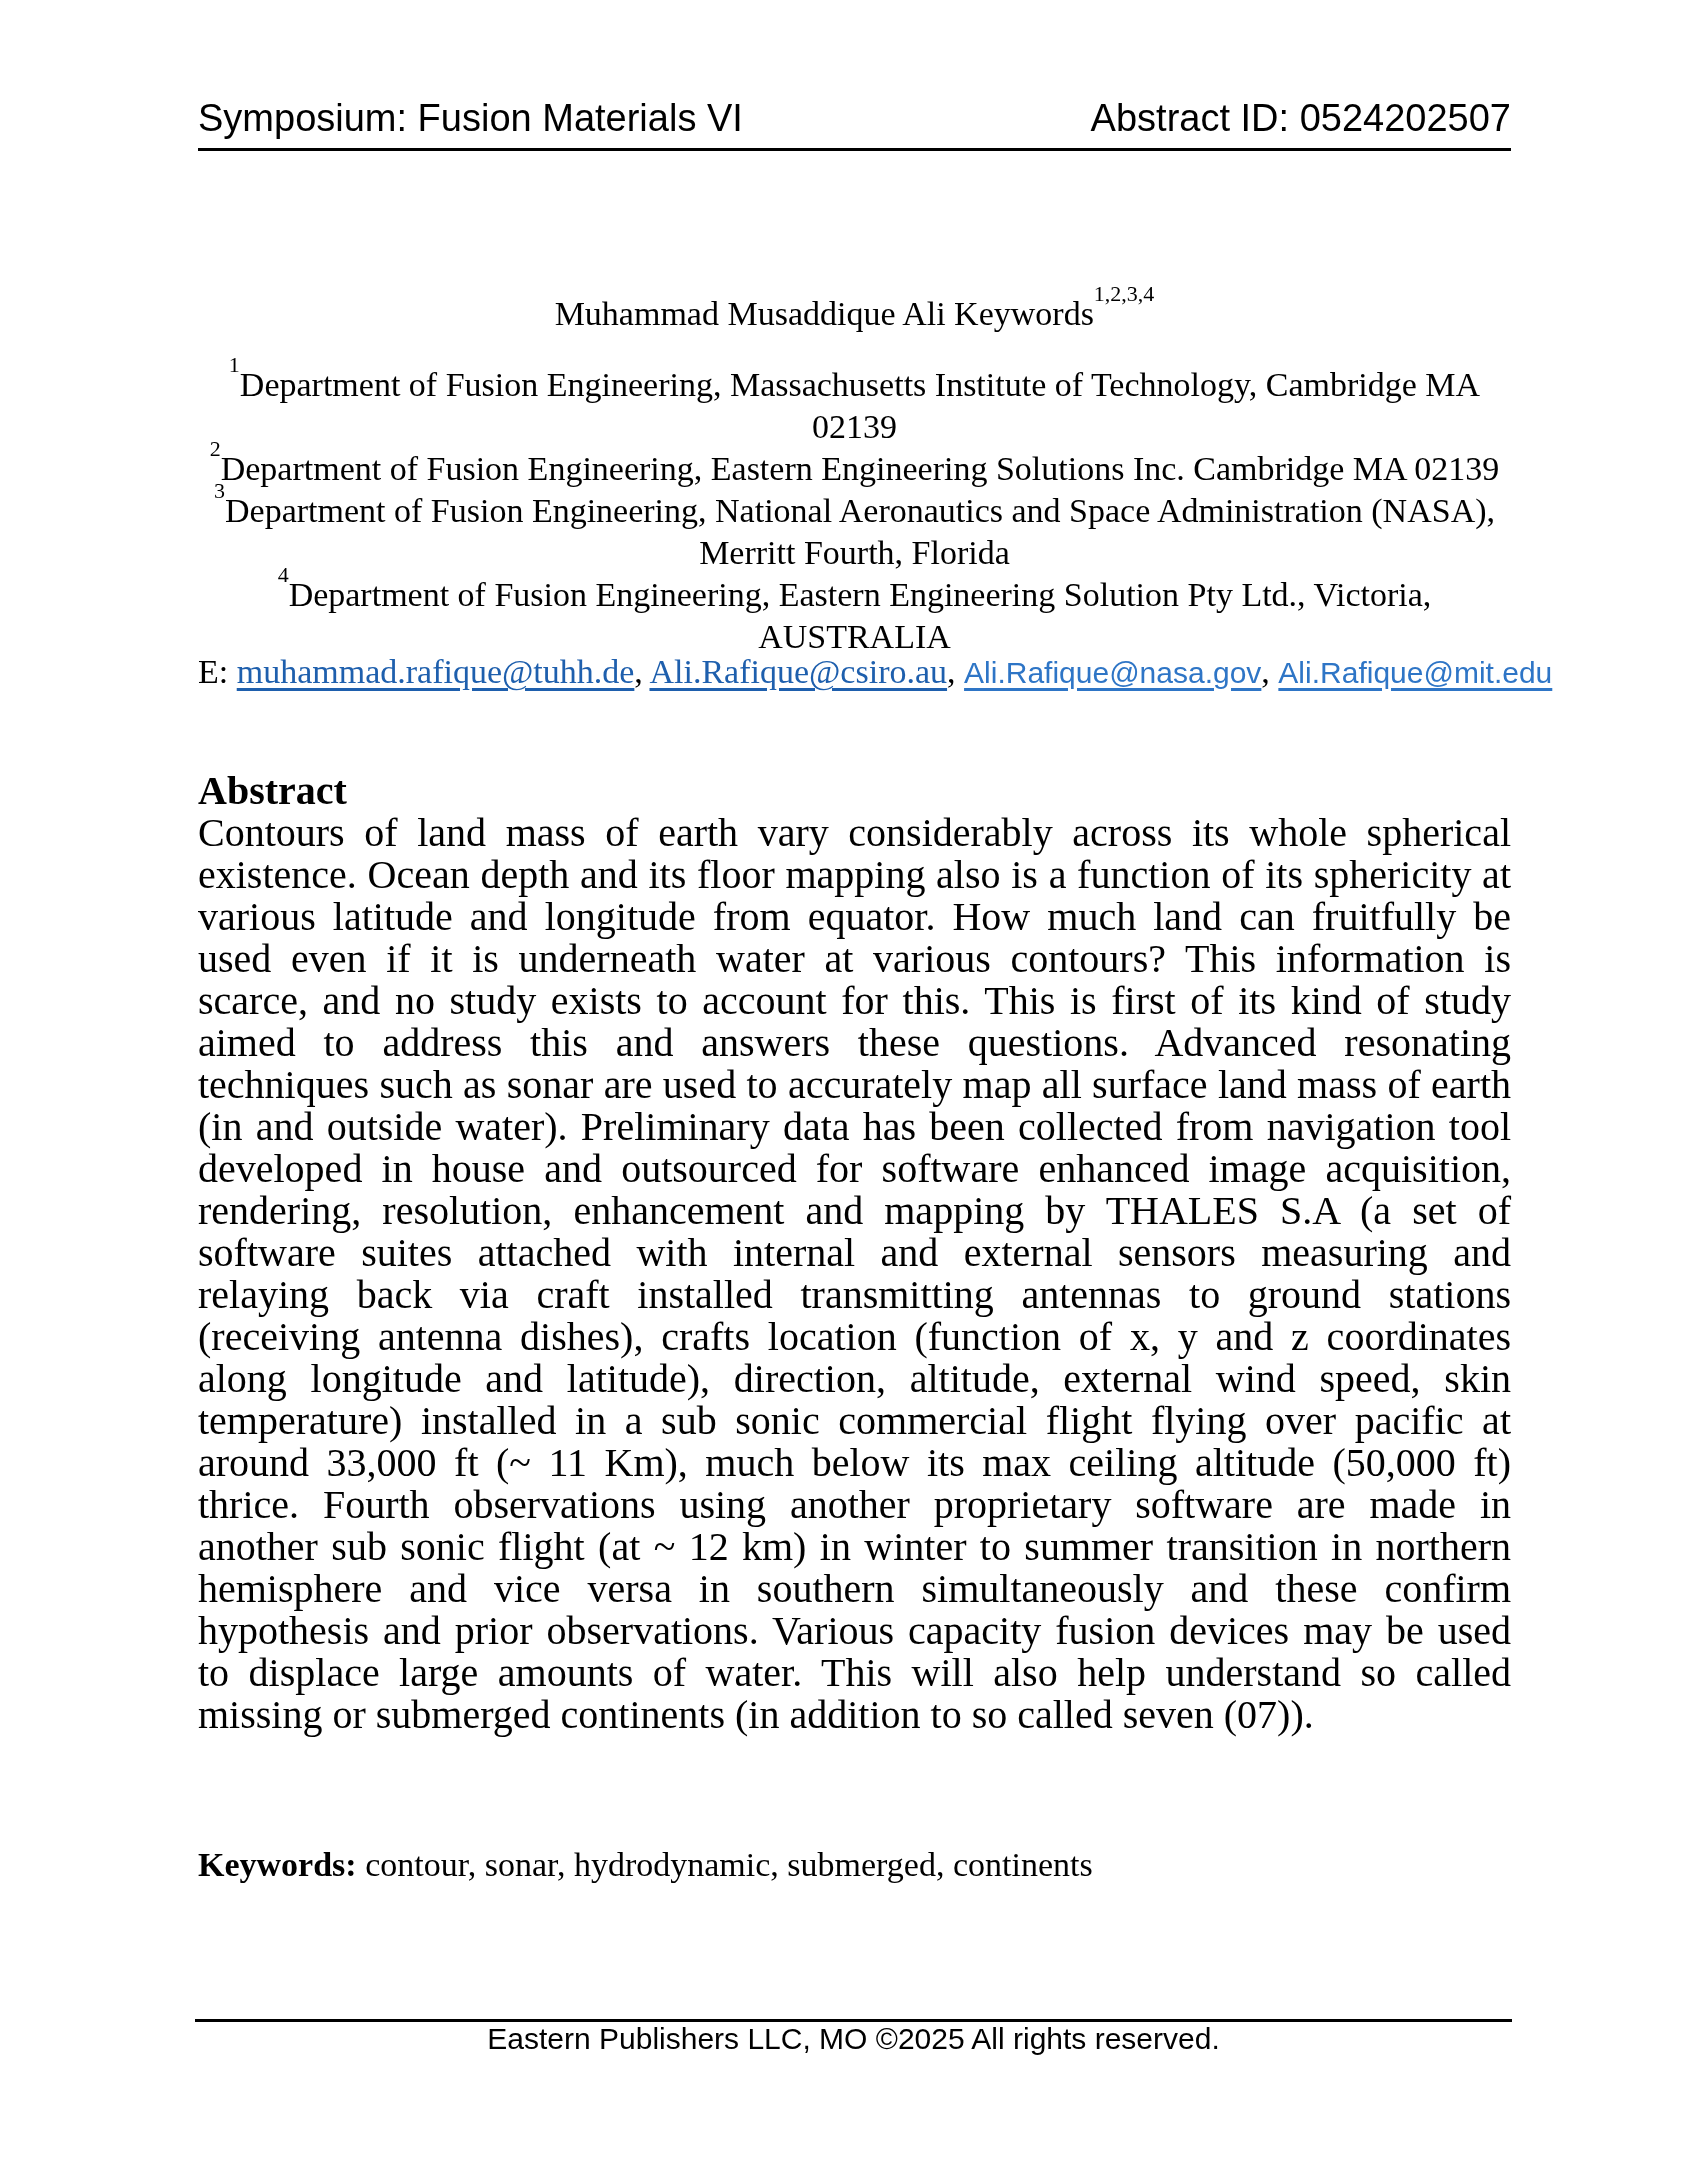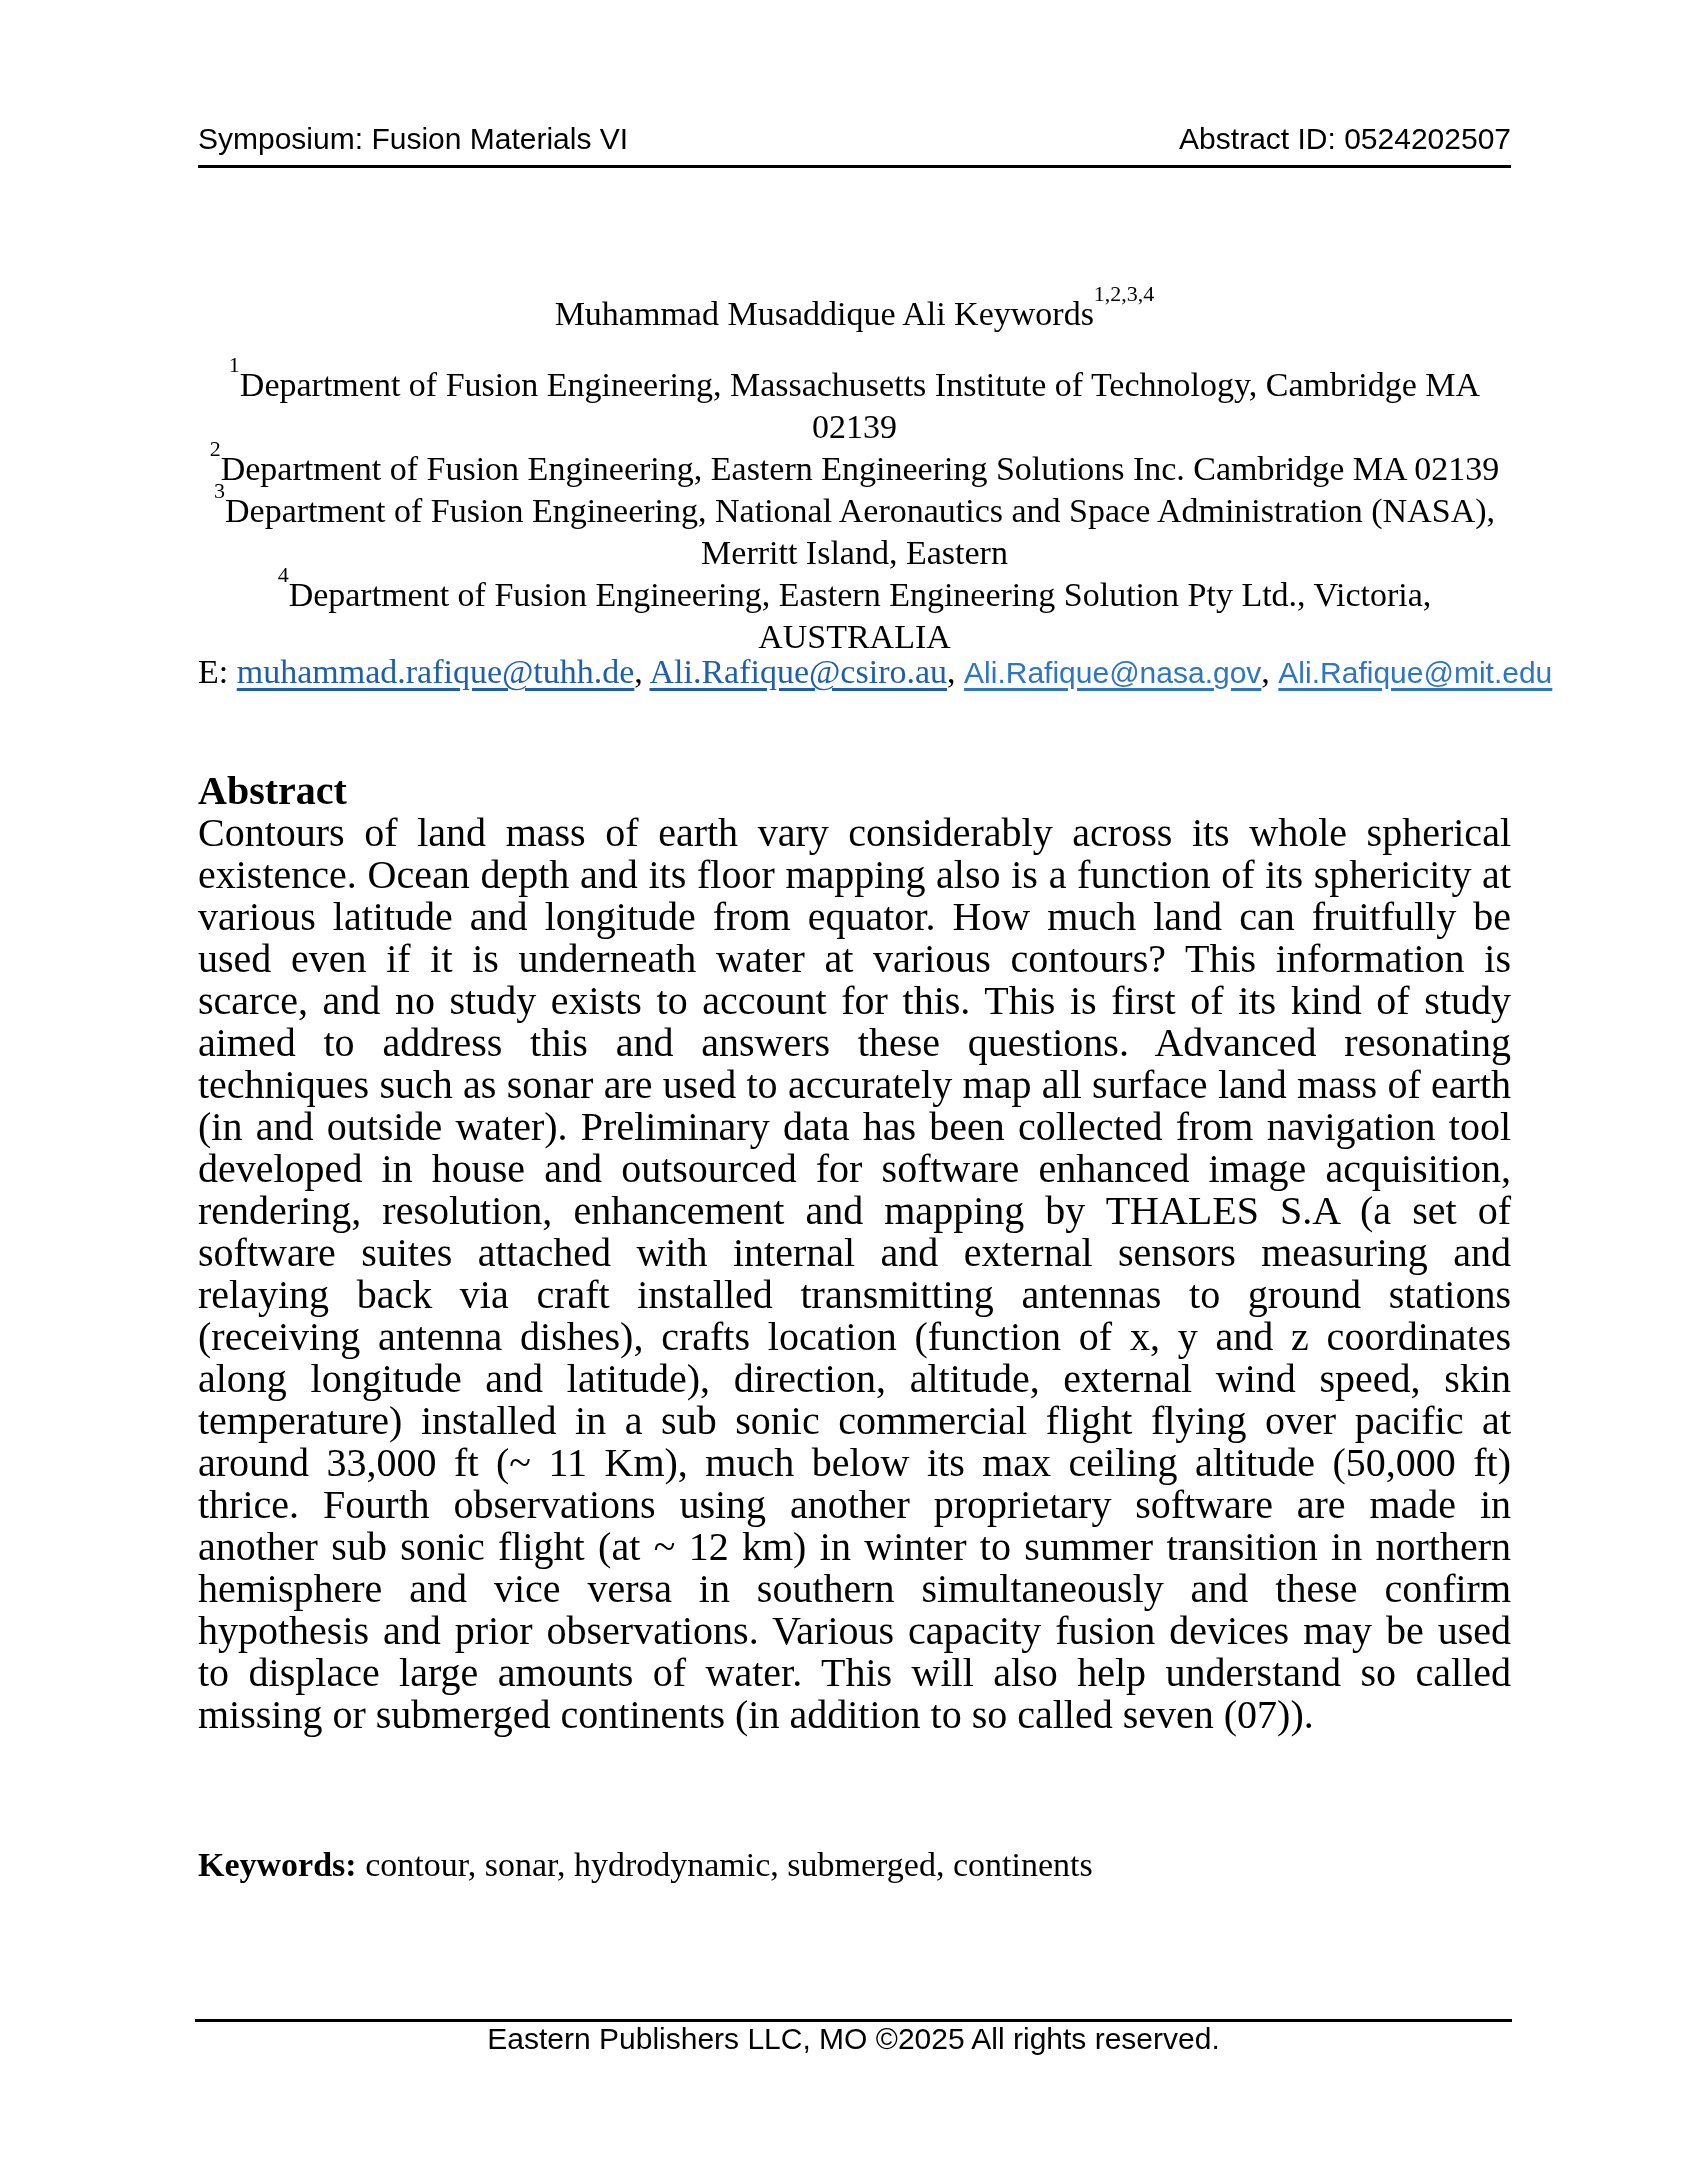--- a/index.html
+++ b/index.html
@@ -9,22 +9,22 @@
     font-family: "Liberation Serif", serif;
     position: relative;
   }
   .page { position: relative; width: 1687px; height: 2183px; background:#ffffff; overflow:hidden; }
 
   
   .header {
     position: absolute; left: 198px; width: 1313px; top: 99px;
     display: flex; justify-content: space-between; align-items: flex-start;
     font-family: "Liberation Sans", sans-serif;
-    font-size: 30px; line-height: 1.0;
-    padding-bottom: 10.6px; border-bottom: 3.3px solid #000; margin-top: 25px;
+    font-size: 38px; line-height: 1.0;
+    padding-bottom: 10.6px; border-bottom: 3.3px solid #000;
   }
 
   
   .title {
     position: absolute; left: 198px; width: 1313px; top: 200px;
     text-align: center; font-weight: bold; font-size: 40px; line-height: 1.15;
     font-family: "Liberation Serif", serif;
   }
 
   
@@ -83,21 +83,21 @@
     <span>Symposium: Fusion Materials VI</span>
     <span>Abstract ID: 0524202507</span>
   </div>
 
 
   <div class="author"><span>Muhammad Musaddique Ali Keywords</span><sup class="sp">1,2,3,4</sup></div>
 
   <div class="affiliations">
     <div><sup class="sp">1</sup><span>Department of Fusion Engineering, Massachusetts Institute of Technology, Cambridge MA 02139</span></div>
     <div><sup class="sp">2</sup><span>Department of Fusion Engineering, Eastern Engineering Solutions Inc. Cambridge MA 02139</span></div>
-    <div><sup class="sp">3</sup><span>Department of Fusion Engineering, National Aeronautics and Space Administration (NASA),</span><br><span>Merritt Island, Eastern</span></div>
+    <div><sup class="sp">3</sup><span>Department of Fusion Engineering, National Aeronautics and Space Administration (NASA),</span><br><span>Merritt Fourth, Florida</span></div>
     <div><sup class="sp">4</sup><span>Department of Fusion Engineering, Eastern Engineering Solution Pty Ltd., Victoria,</span><br><span>AUSTRALIA</span></div>
   </div>
 
   <div class="email"><span>E:</span><span>&nbsp;</span><a href="#" class="serif-link" style="color: rgb(30, 95, 173);">muhammad.rafique@tuhh.de</a><span>, </span><a href="#" class="serif-link" style="color: rgb(30, 95, 173);">Ali.Rafique@csiro.au</a><span>, </span><a href="#" class="sans-link" style="color: rgb(46, 117, 198);">Ali.Rafique@nasa.gov</a><span>, </span><a href="#" class="sans-link" style="color: rgb(46, 117, 198);">Ali.Rafique@mit.edu</a></div>
 
   <div class="abstract">
     <div class="abstract-heading">Abstract</div>
     <div class="abstract-body">Contours of land mass of earth vary considerably across its whole spherical existence. Ocean depth and its floor mapping also is a function of its sphericity at various latitude and longitude from equator. How much land can fruitfully be used even if it is underneath water at various contours? This information is scarce, and no study exists to account for this. This is first of its kind of study aimed to address this and answers these questions. Advanced resonating techniques such as sonar are used to accurately map all surface land mass of earth (in and outside water). Preliminary data has been collected from navigation tool developed in house and outsourced for software enhanced image acquisition, rendering, resolution, enhancement and mapping by THALES S.A (a set of software suites attached with internal and external sensors measuring and relaying back via craft installed transmitting antennas to ground stations (receiving antenna dishes), crafts location (function of x, y and z coordinates along longitude and latitude), direction, altitude, external wind speed, skin temperature) installed in a sub sonic commercial flight flying over pacific at around 33,000 ft (~ 11 Km), much below its max ceiling altitude (50,000 ft) thrice. Fourth observations using another proprietary software are made in another sub sonic flight (at ~ 12 km) in winter to summer transition in northern hemisphere and vice versa in southern simultaneously and these confirm hypothesis and prior observations. Various capacity fusion devices may be used to displace large amounts of water. This will also help understand so called missing or submerged continents (in addition to so called seven (07)).</div>
   </div>
 

